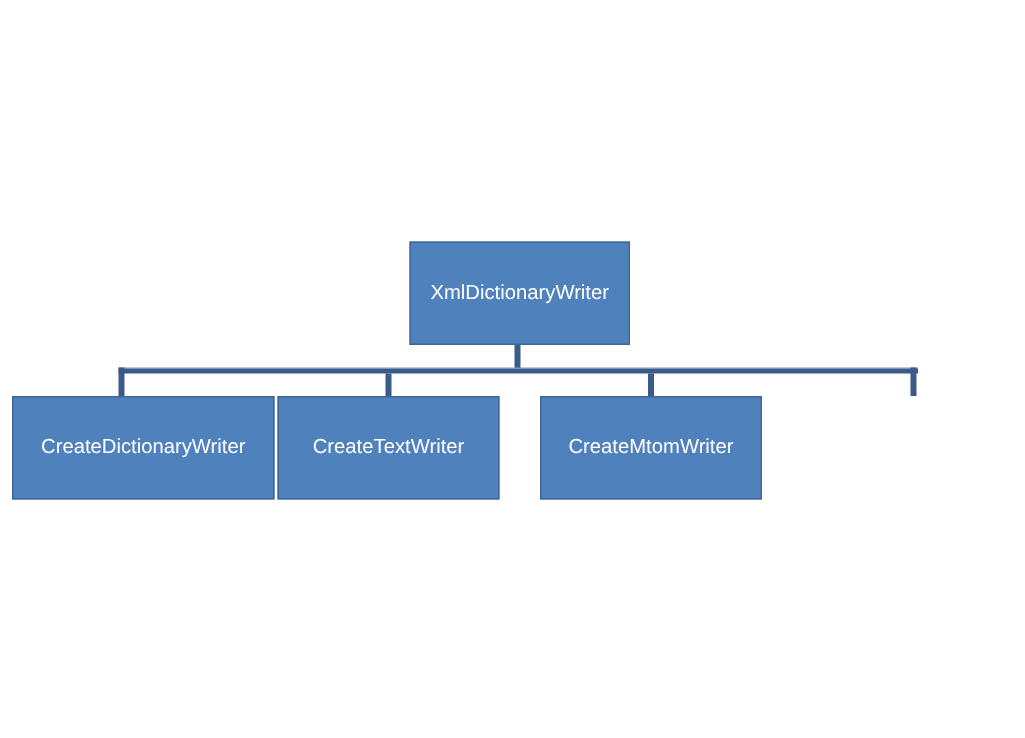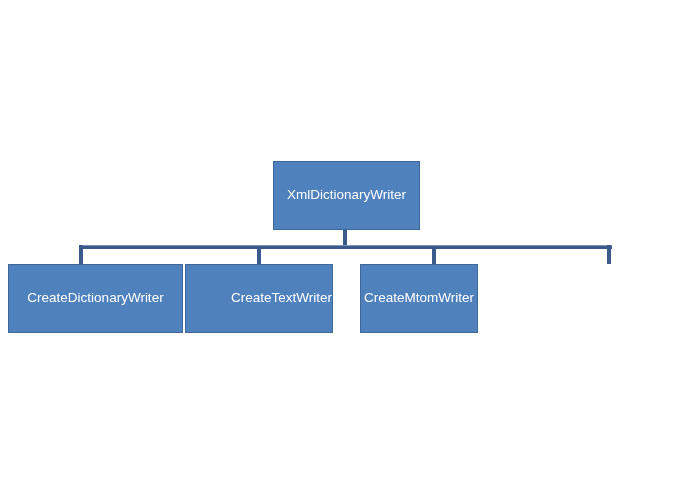--- a/index.html
+++ b/index.html
@@ -25,22 +25,22 @@
     color:var(--text);
     display:flex;align-items:center;justify-content:center;
     font-size:13.5px;
     line-height:1.2;
     text-align:center;
     white-space:nowrap;
   }
   .node-root{left:273px;top:161px;width:147px;height:69px;}
   .node-child{top:264px;height:69px;}
   .node-child-1{left:8px;width:175px;}
-  .node-child-2{left:185px;width:148px;justify-content:flex-end;}
-  .node-child-3{left:360px;width:118px;}
+  .node-child-2{left:185px;width:148px;}
+  .node-child-3{left:360px;width:148px;}
   .node-child-4{left:535px;width:145px;}
   .connector{
     position:absolute;
     background:var(--connector);
   }
   .conn-root-stub{left:343px;top:230px;width:4px;height:16px;}
   .conn-hbar{left:79px;top:245px;width:533px;height:4px;
     background:linear-gradient(to bottom,#7c95ba 0 1px,var(--connector) 1px);}
   .conn-drop-1{left:79px;top:245px;width:4px;height:19px;}
   .conn-drop-2{left:257px;top:249px;width:4px;height:15px;}

